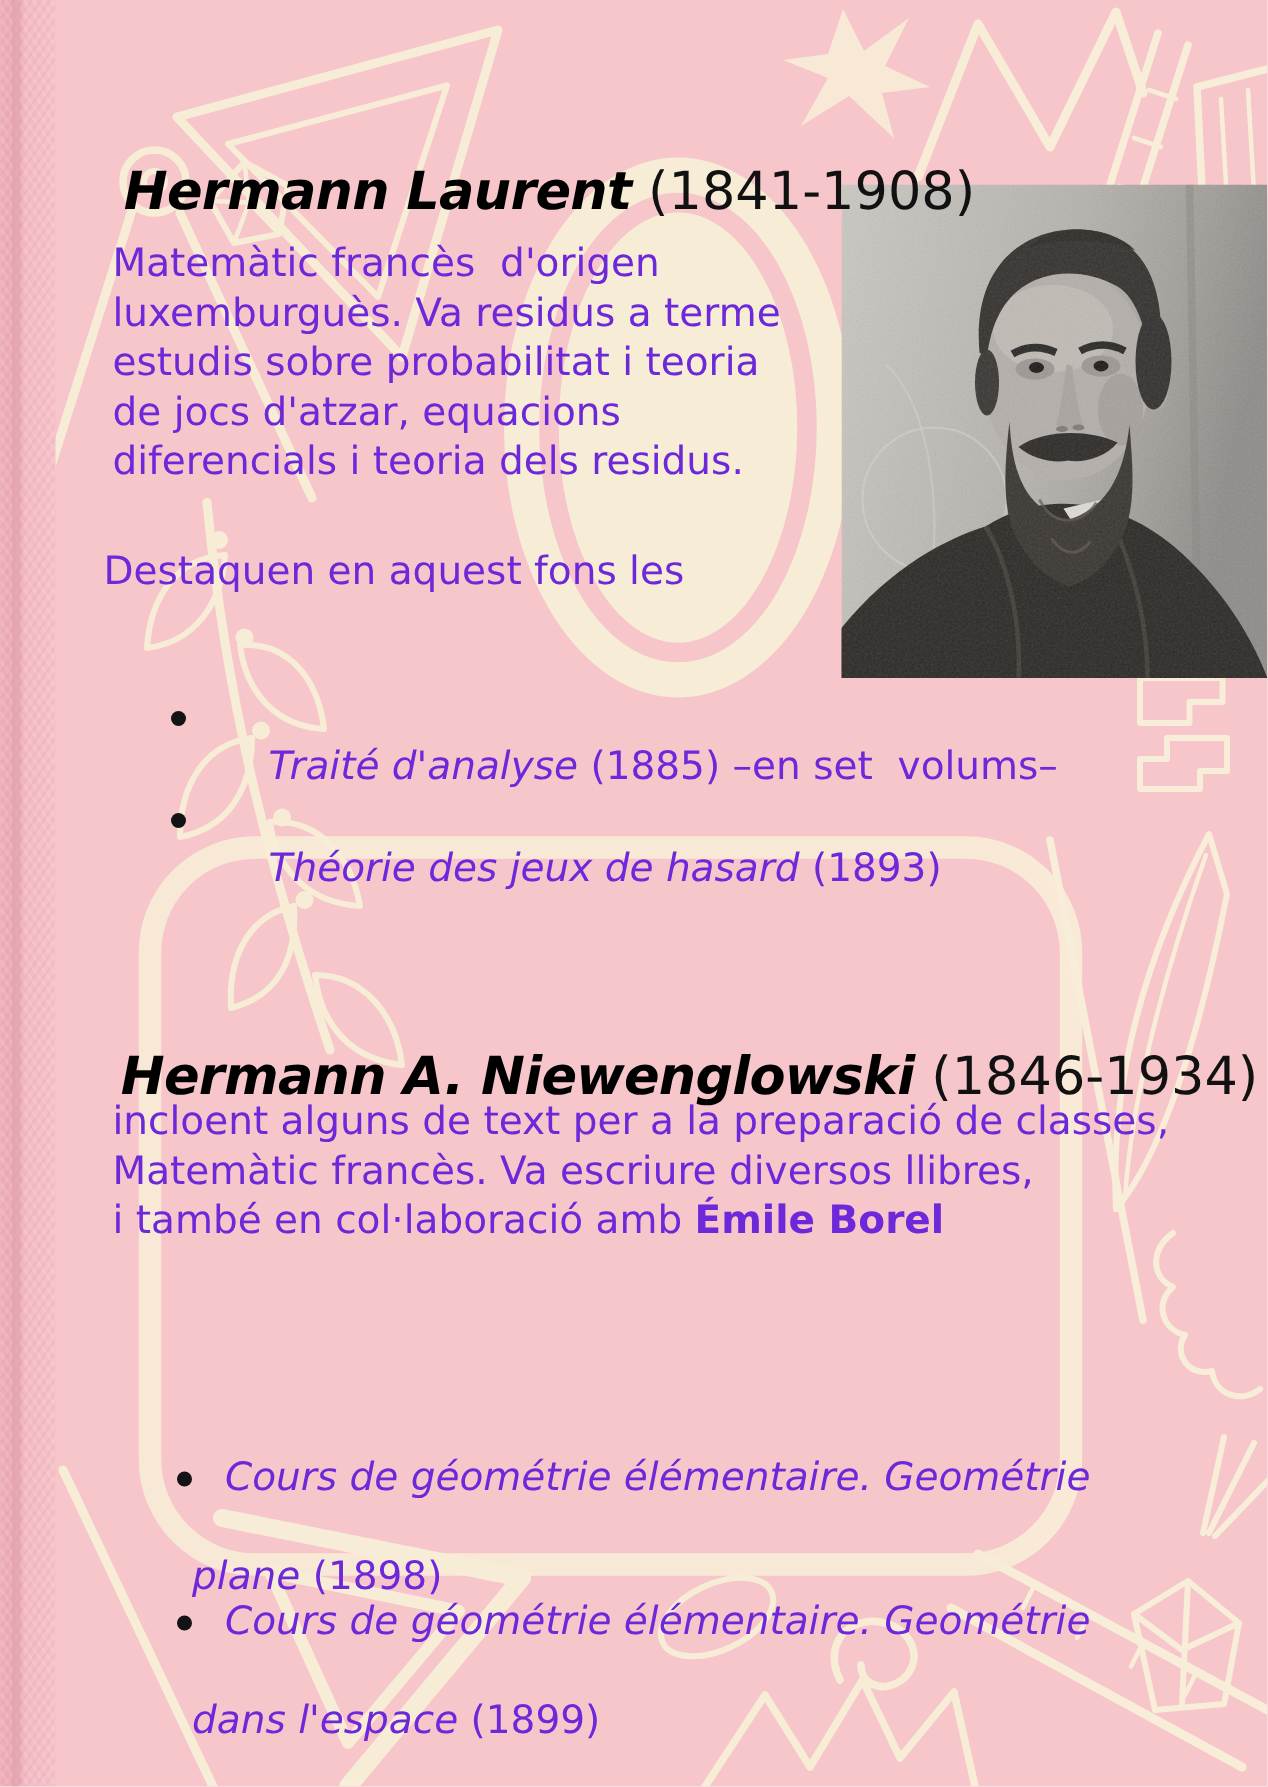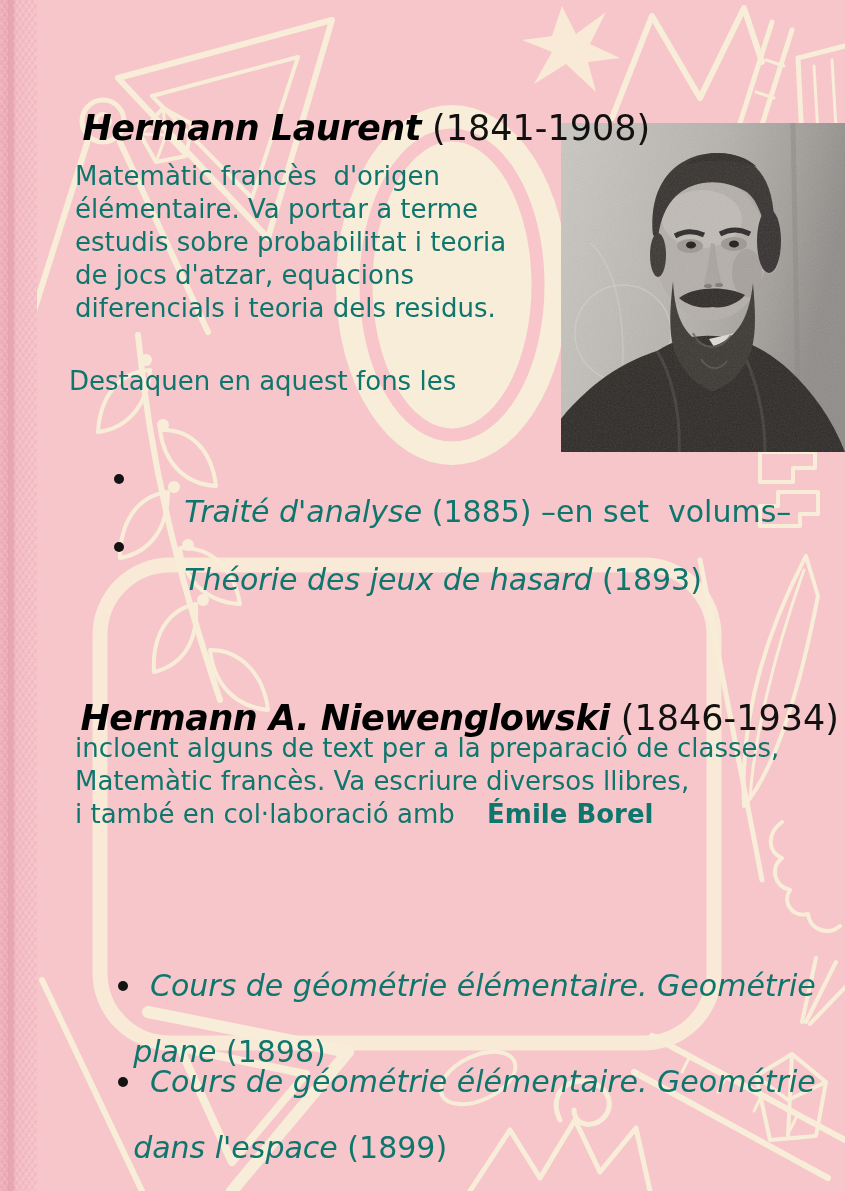--- a/index.html
+++ b/index.html
@@ -7,28 +7,28 @@
   .page{position:relative;width:845px;height:1191px;background:#f7c6ca;overflow:hidden;}
   .pattern{position:absolute;left:0;top:0;z-index:0;}
   .edge-strip{position:absolute;left:0;top:0;width:37px;height:100%;z-index:1;
     background:
       repeating-linear-gradient(55deg, rgba(255,255,255,0.10) 0 2px, rgba(0,0,0,0) 2px 5px),
       repeating-linear-gradient(-55deg, rgba(205,115,130,0.10) 0 2px, rgba(0,0,0,0) 2px 5px),
       linear-gradient(90deg,#f0b2bc 0%,#edabb6 18%,#f3bac3 32%,#f6c2c9 100%);}
   .edge-line{position:absolute;left:8px;top:0;width:4px;height:100%;background:#e2a0ad;opacity:.7;
     box-shadow:2px 0 3px rgba(180,90,105,.35);}
   .photo{position:absolute;left:561px;top:123px;width:284px;height:329px;z-index:2;}
-  .txt{position:absolute;z-index:3;color:#0f766e;}
+  .txt{position:absolute;z-index:3;color:#6d28d9;}
   .h{font-size:35px;line-height:44px;white-space:pre;color:#000;}
   .h .name{font-weight:bold;font-style:italic;letter-spacing:-0.5px;}
   .h .dates{font-weight:normal;color:#111;}
   .ln{font-size:26px;line-height:33px;height:33px;white-space:pre;}
-  .single{font-size:30px;line-height:33px;white-space:pre;}
+  .single{font-size:26px;line-height:33px;white-space:pre;}
   .it{font-style:italic;}
-  .b{font-weight:bold;margin-left:24px;}
+  .b{font-weight:bold;}
   .dot{position:absolute;width:10px;height:10px;border-radius:50%;background:#131313;z-index:3;}
 </style>
 </head>
 <body>
 
 <div class="page">
 
   <svg class="pattern" width="845" height="1191" viewBox="0 0 845 1191" aria-hidden="true">
     <g stroke="#f8f0d8" fill="none" stroke-linecap="round" stroke-linejoin="round" opacity="0.95">
 
@@ -167,21 +167,21 @@
       <rect width="284" height="329" filter="url(#grain)" opacity="0.16"></rect>
     </svg>
   </div>
 
   <div class="txt h" style="left:38px;top:62px;">
     <span class="name">Hermann Laurent</span><span class="dates"> (1841-1908)</span>
   </div>
 
   <div class="txt" style="left:75px;top:160px;">
     <div class="ln">Matemàtic francès  d'origen</div>
-    <div class="ln">élémentaire. Va portar a terme</div>
+    <div class="ln">luxemburguès. Va residus a terme</div>
     <div class="ln">estudis sobre probabilitat i teoria</div>
     <div class="ln">de jocs d'atzar, equacions</div>
     <div class="ln">diferencials i teoria dels residus.</div>
   </div>
 
   <div class="txt" style="left:69px;top:365px;">
     <div class="ln">Destaquen en aquest fons les</div>
   </div>
 
   <div class="dot" style="left:114px;top:474px;"></div>

